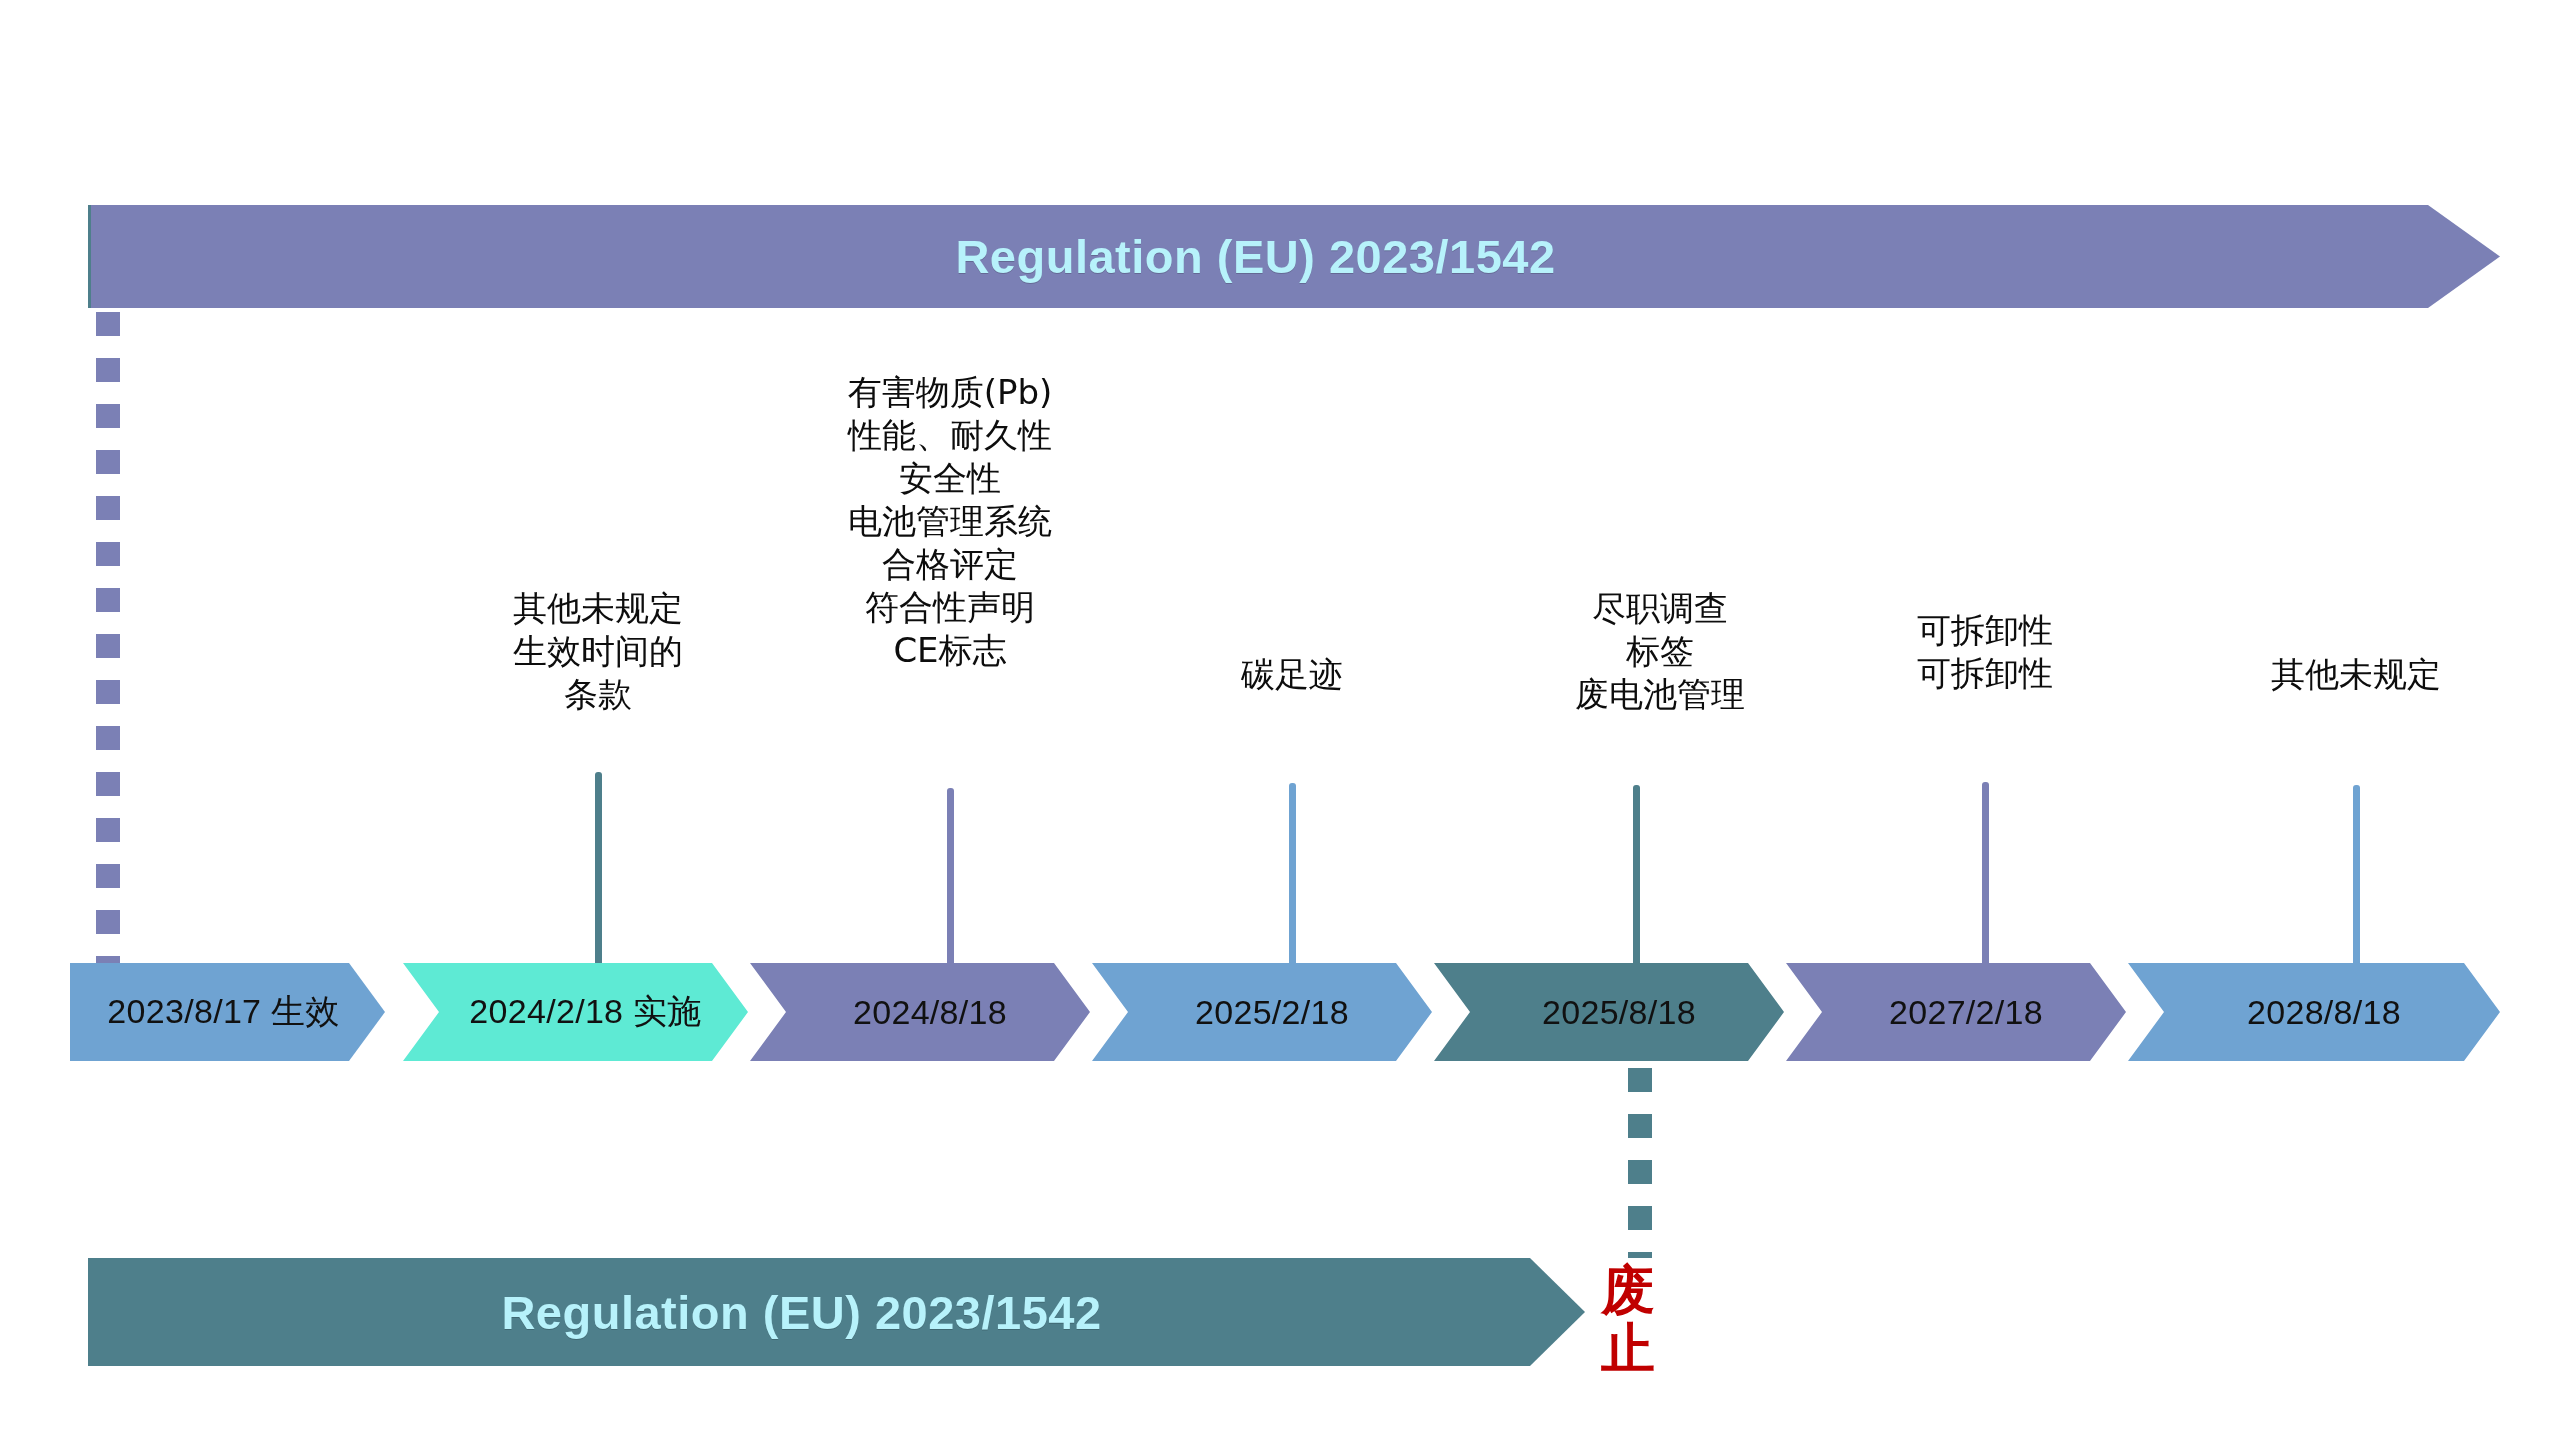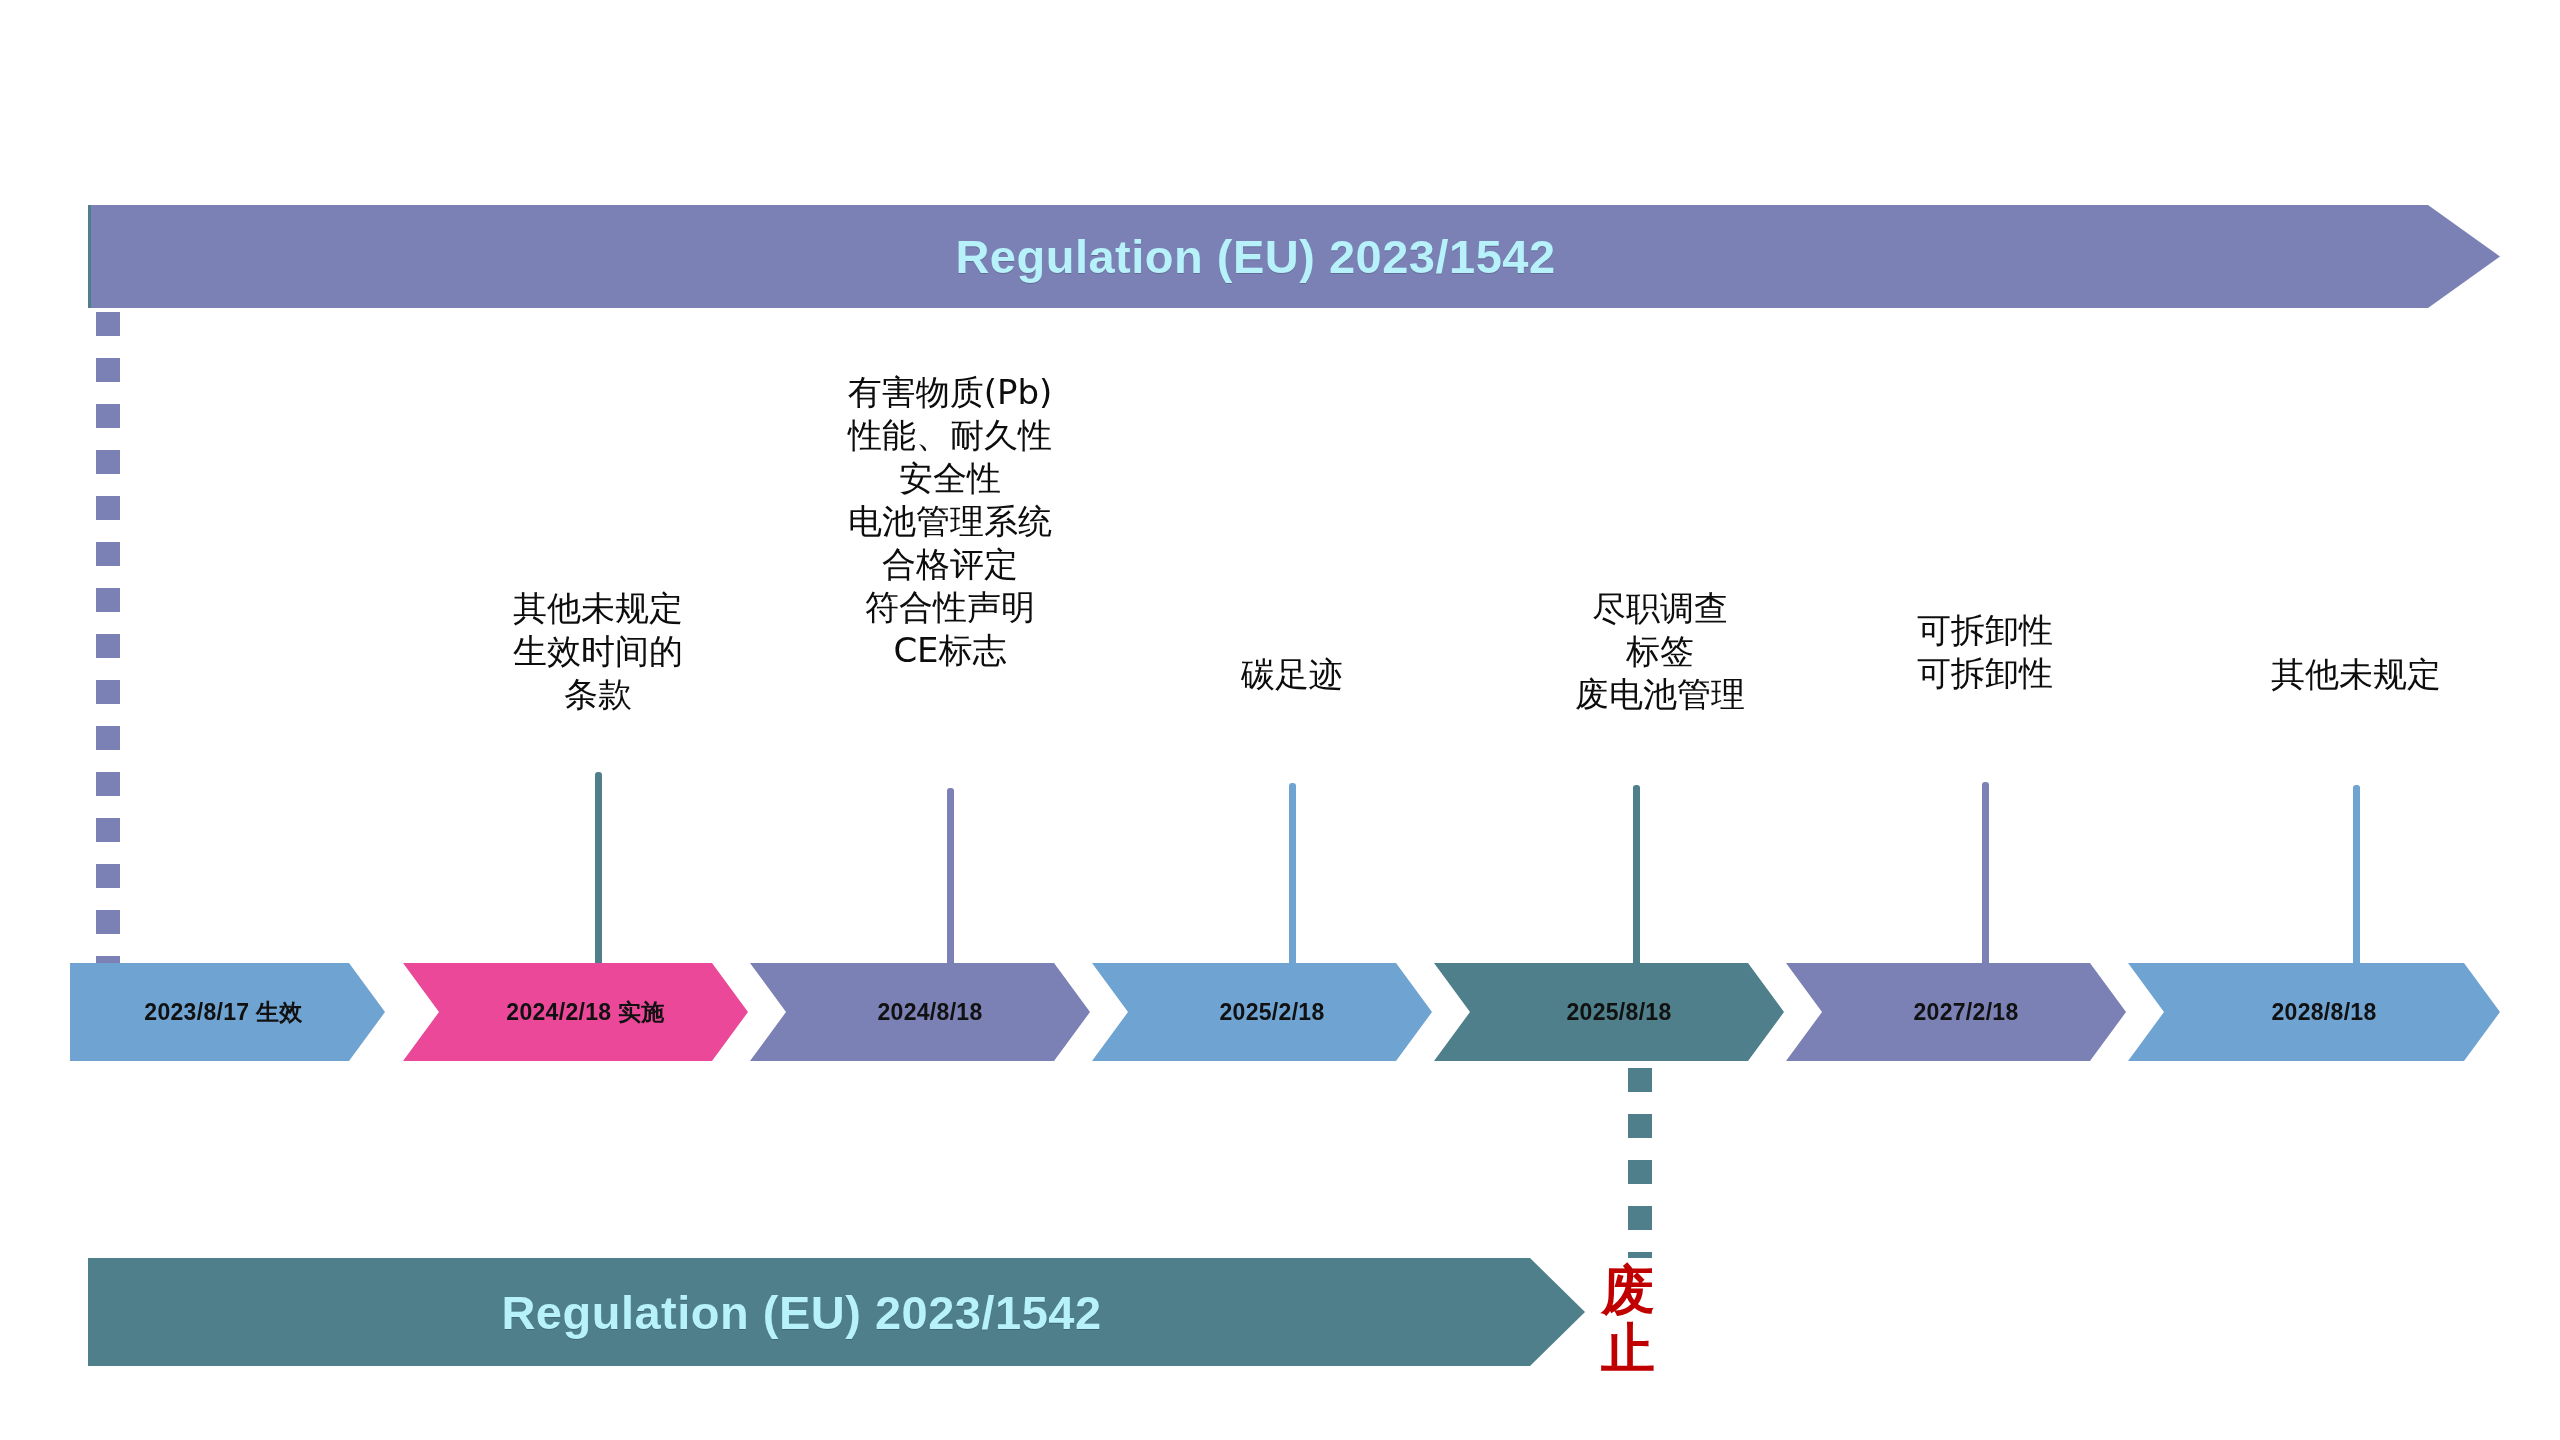--- a/index.html
+++ b/index.html
@@ -64,21 +64,21 @@
   #chevron-row{position:absolute;left:0;top:963px;width:2560px;height:98px;}
   .chevron{
     position:absolute;top:0;height:98px;
     display:flex;align-items:center;justify-content:center;
     clip-path:polygon(0 0, calc(100% - 36px) 0, 100% 50%, calc(100% - 36px) 100%, 0 100%, 36px 50%);
   }
   .chevron.first{
     clip-path:polygon(0 0, calc(100% - 36px) 0, 100% 50%, calc(100% - 36px) 100%, 0 100%);
   }
   .chevron-label{
-    font-size:23px;font-weight:bold;color:#111111;
+    font-size:34px;font-weight:normal;color:#111111;
     white-space:nowrap;letter-spacing:.3px;
     transform:translateX(10px);
   }
   .chevron.first .chevron-label{transform:translateX(-4px);}
 
   
   .stem{position:absolute;width:7px;border-radius:3px;}
 
   
   .milestone-text{
@@ -165,21 +165,21 @@
       <div class="stem" style="left: 1289px; top: 783px; height: 186px; background: rgb(111, 163, 210);"></div>
       <div class="stem" style="left: 1633px; top: 785px; height: 184px; background: rgb(78, 127, 139);"></div>
       <div class="stem" style="left: 1982px; top: 782px; height: 187px; background: rgb(123, 128, 181);"></div>
       <div class="stem" style="left: 2353px; top: 785px; height: 184px; background: rgb(111, 163, 210);"></div>
     </div>
 
   <div id="chevron-row">
       <div class="chevron first" style="left: 70px; width: 315px; background: rgb(111, 163, 210);">
         <span class="chevron-label">2023/8/17 生效</span>
       </div>
-      <div class="chevron" style="left: 403px; width: 345px; background: #ec4899;">
+      <div class="chevron" style="left: 403px; width: 345px; background: #5eead4;">
         <span class="chevron-label">2024/2/18 实施</span>
       </div>
       <div class="chevron" style="left: 750px; width: 340px; background: rgb(123, 128, 181);">
         <span class="chevron-label">2024/8/18</span>
       </div>
       <div class="chevron" style="left: 1092px; width: 340px; background: rgb(111, 163, 210);">
         <span class="chevron-label">2025/2/18</span>
       </div>
       <div class="chevron" style="left: 1434px; width: 350px; background: rgb(78, 127, 139);">
         <span class="chevron-label">2025/8/18</span>

